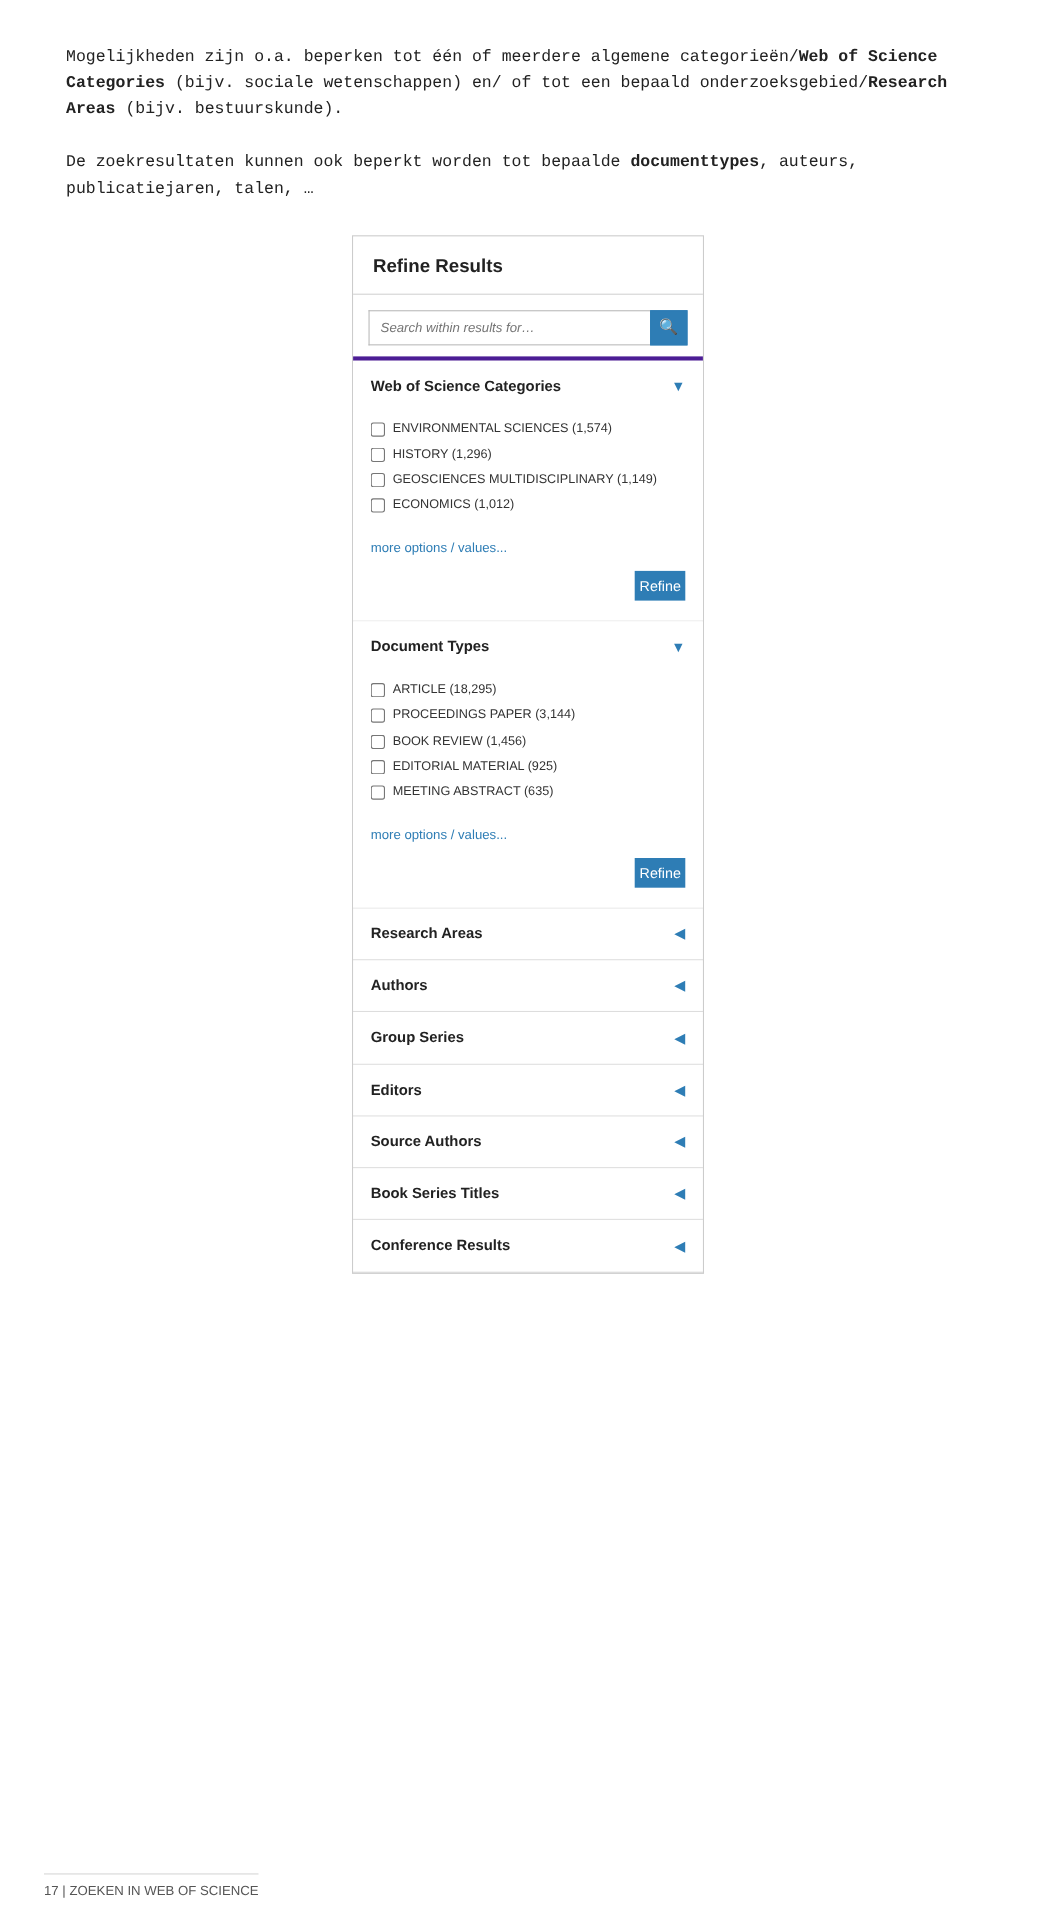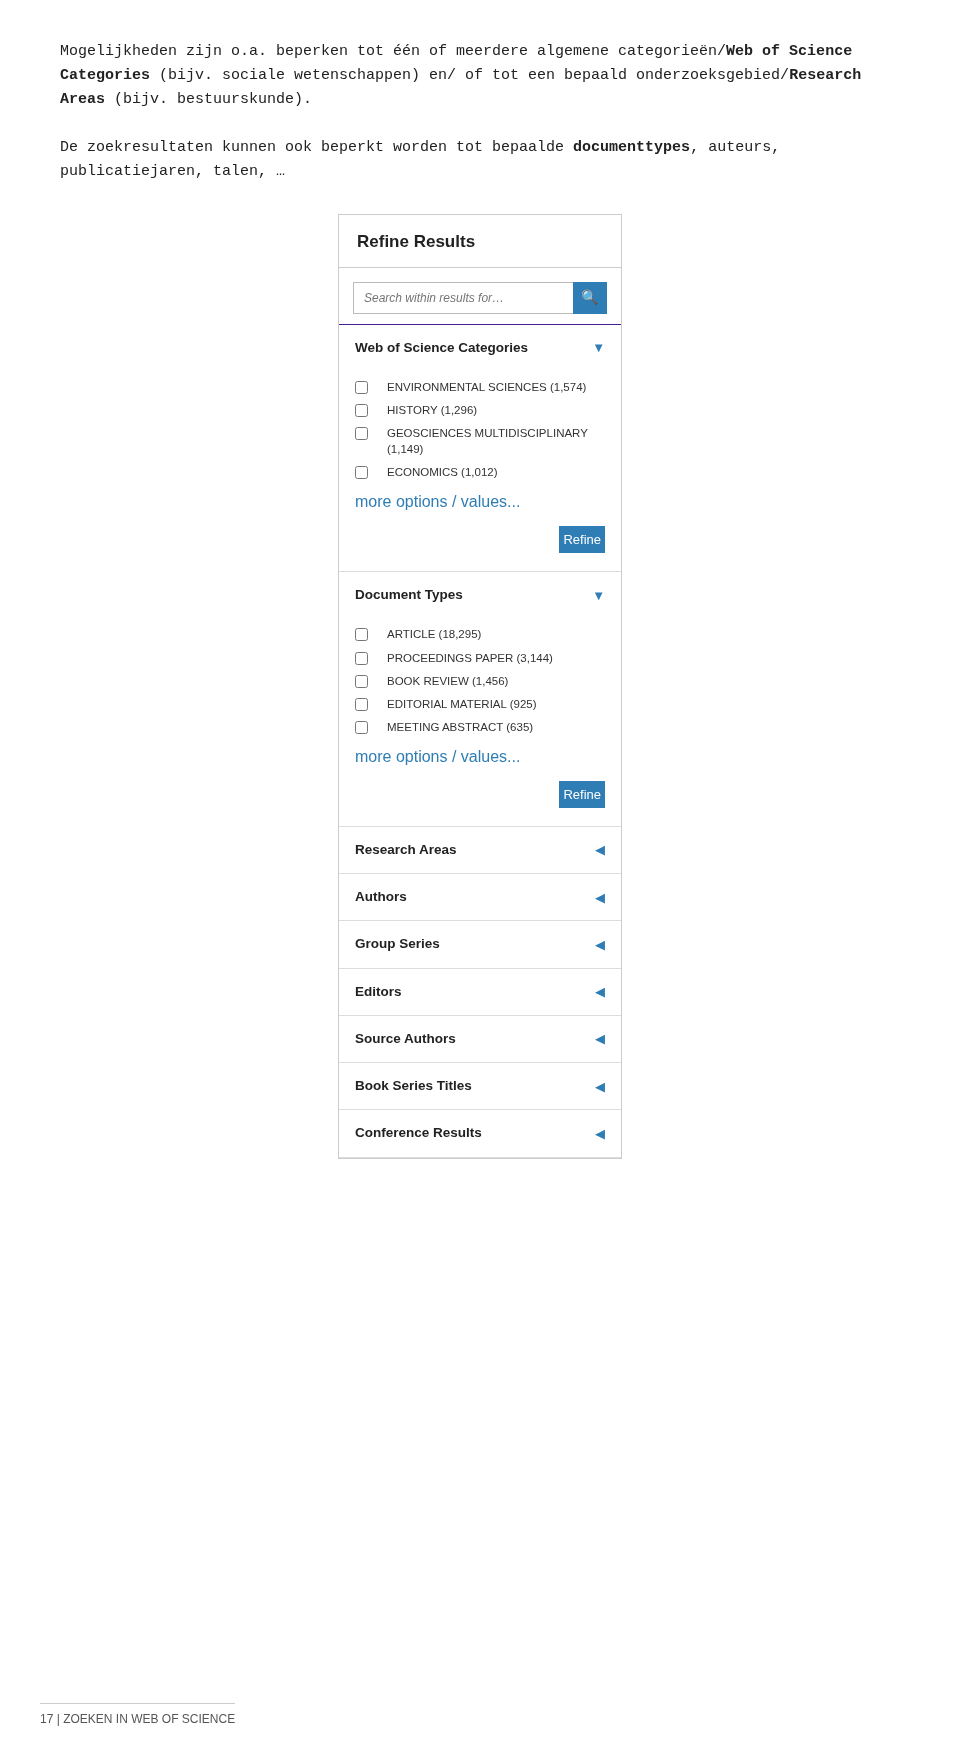--- a/index.html
+++ b/index.html
@@ -25,39 +25,39 @@
     }
 
     .panel-wrapper {
       display: flex;
       justify-content: center;
       margin-top: 30px;
       margin-bottom: 60px;
     }
 
     .refine-panel {
-      width: 284px;
+      width: 320px;
       border: 1px solid #ccc;
       background: #e5e5e5;
       font-size: 13px;
     }
 
     .refine-panel-header {
       background: #fff;
       border-bottom: 1px solid #ccc;
       padding: 14px 18px 12px 18px;
       font-size: 17px;
       font-weight: bold;
       color: #222;
     }
 
     .search-bar-row {
       padding: 14px 14px 10px 14px;
       background: #fff;
-      border-bottom: 1px solid #4c1d95;
+      border-bottom: 4px solid #4c1d95;
       display: flex;
       align-items: flex-start;
       gap: 0;
     }
     .search-bar-input {
       flex: 1;
       border: 1px solid #bbb;
       border-right: none;
       padding: 6px 10px;
       font-size: 12px;
@@ -103,44 +103,44 @@
     }
 
     .section-body {
       padding: 8px 16px 10px 16px;
       background: #fff;
     }
 
     .checkbox-item {
       display: flex;
       align-items: flex-start;
-      gap: 19px;
+      gap: 7px;
       margin-bottom: 7px;
       font-size: 12px;
       color: #222;
     }
     .checkbox-item input[type="checkbox"] {
       margin-top: 2px;
       flex-shrink: 0;
       accent-color: #2e7db5;
     }
     .checkbox-label {
       line-height: 1.4;
       text-transform: uppercase;
       font-size: 11.5px;
       color: #333;
     }
 
     .more-options-link {
       color: #2e7db5;
-      font-size: 16px;
+      font-size: 12px;
       text-decoration: none;
       cursor: pointer;
       display: block;
-      margin-top: 10px;
+      margin-top: 22px;
       margin-bottom: 8px;
     }
 
     .refine-btn-row {
       display: flex;
       justify-content: flex-end;
       padding: 4px 0 8px 0;
     }
     .refine-btn {
       background: #2e7db5;

